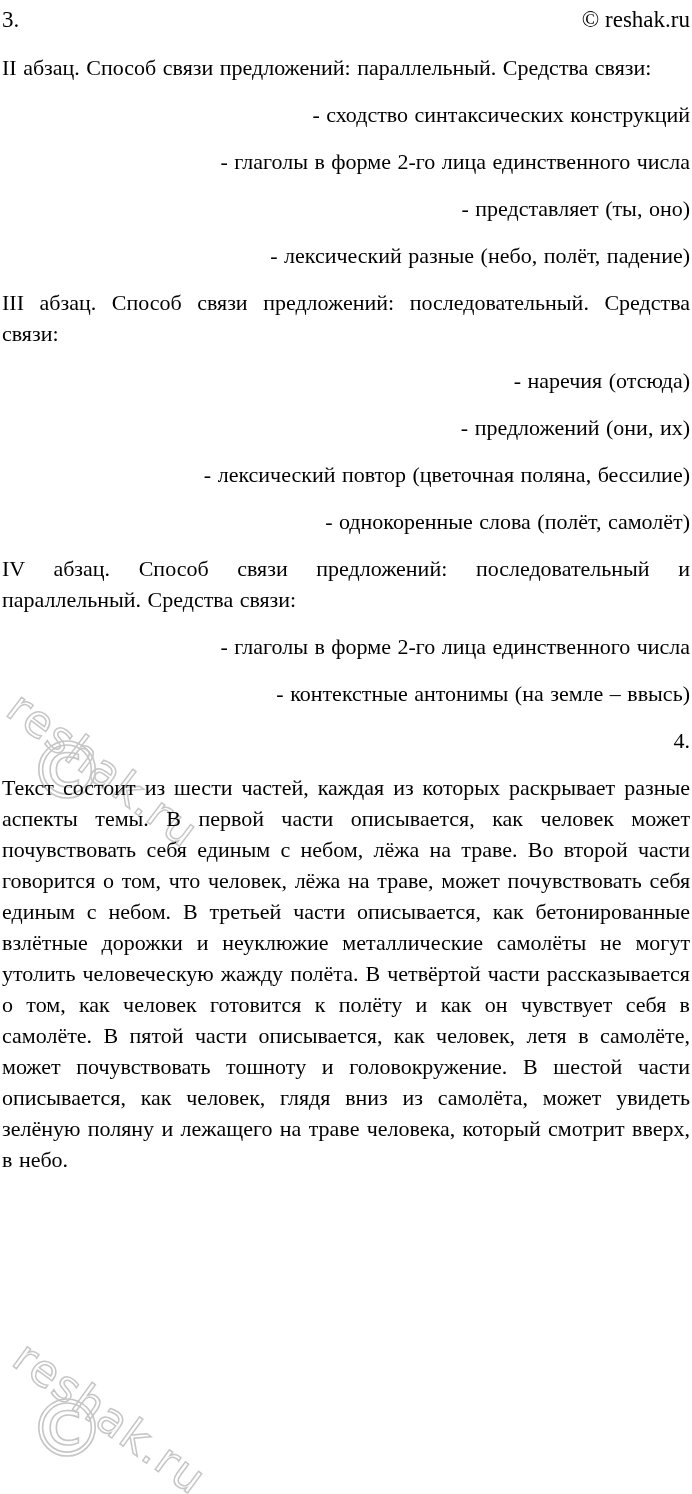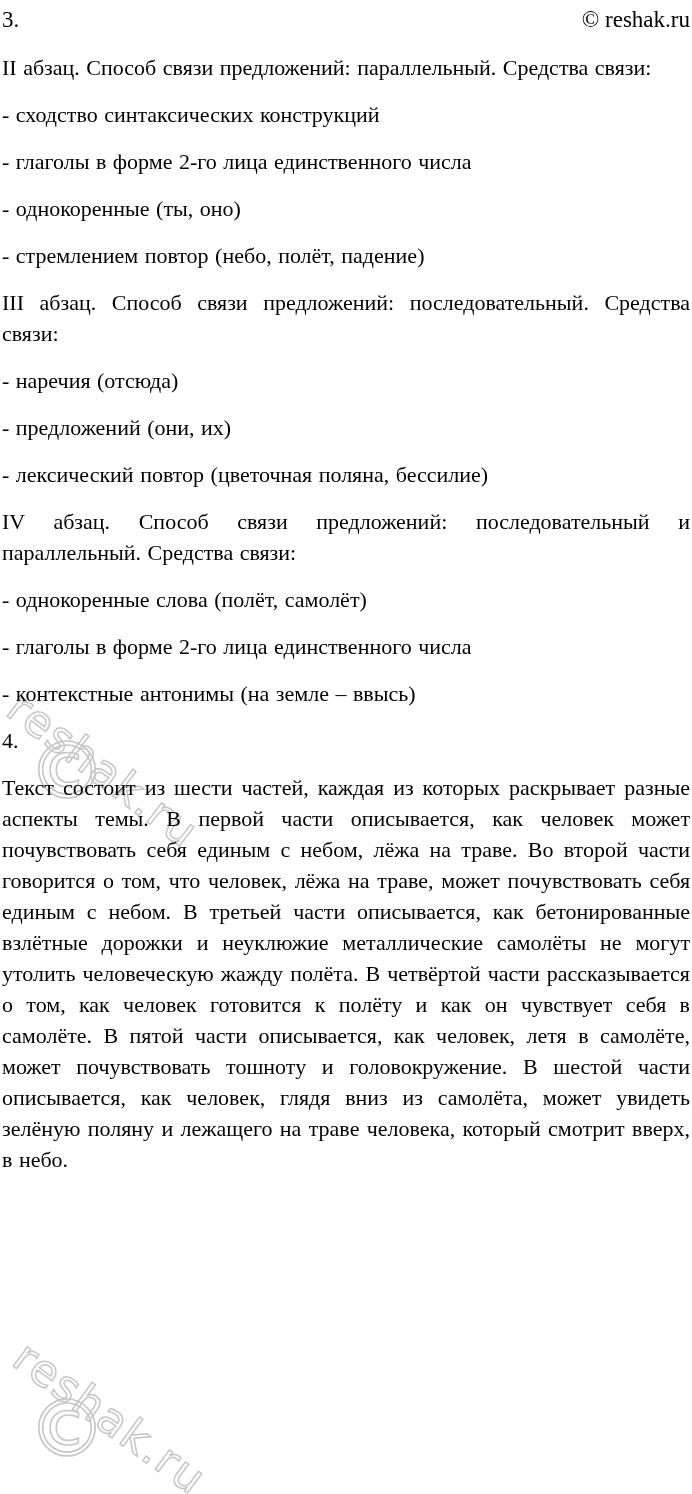--- a/index.html
+++ b/index.html
@@ -34,21 +34,21 @@
   }
   .doc-body p {
     margin: 0 0 16px 0;
     font-size: 22px;
     line-height: 31px;
     text-align: justify;
     word-spacing: 1px;
   }
   .doc-body p.task-number,
   .doc-body p.list-item {
-    text-align: left;
+    text-align: right;
   }
   .watermark {
     position: absolute;
     z-index: 1;
     pointer-events: none;
   }
   .wm-1 { left: -6px; top: 686px; }
   .wm-2 { left: -2px; top: 1338px; }
 </style>
 </head>
@@ -76,27 +76,27 @@
 
   <div class="doc-header">
     <span>3.</span>
     <span>© reshak.ru</span>
   </div>
 
   <div class="doc-body" id="doc-body">
       <p class="block paragraph">II абзац. Способ связи предложений: параллельный. Средства связи:</p>
       <p class="block list-item">- сходство синтаксических конструкций</p>
       <p class="block list-item">- глаголы в форме 2-го лица единственного числа</p>
-      <p class="block list-item">- однокоренные (ты, оно)</p>
-      <p class="block list-item">- стремлением повтор (небо, полёт, падение)</p>
+      <p class="block list-item">- представляет (ты, оно)</p>
+      <p class="block list-item">- лексический разные (небо, полёт, падение)</p>
       <p class="block paragraph">III абзац. Способ связи предложений: последовательный. Средства связи:</p>
       <p class="block list-item">- наречия (отсюда)</p>
       <p class="block list-item">- предложений (они, их)</p>
       <p class="block list-item">- лексический повтор (цветочная поляна, бессилие)</p>
+      <p class="block list-item">- однокоренные слова (полёт, самолёт)</p>
       <p class="block paragraph">IV абзац. Способ связи предложений: последовательный и параллельный. Средства связи:</p>
-      <p class="block list-item">- однокоренные слова (полёт, самолёт)</p>
       <p class="block list-item">- глаголы в форме 2-го лица единственного числа</p>
       <p class="block list-item">- контекстные антонимы (на земле – ввысь)</p>
       <p class="block task-number">4.</p>
       <p class="block paragraph">Текст состоит из шести частей, каждая из которых раскрывает разные аспекты темы. В первой части описывается, как человек может почувствовать себя единым с небом, лёжа на траве. Во второй части говорится о том, что человек, лёжа на траве, может почувствовать себя единым с небом. В третьей части описывается, как бетонированные взлётные дорожки и неуклюжие металлические самолёты не могут утолить человеческую жажду полёта. В четвёртой части рассказывается о том, как человек готовится к полёту и как он чувствует себя в самолёте. В пятой части описывается, как человек, летя в самолёте, может почувствовать тошноту и головокружение. В шестой части описывается, как человек, глядя вниз из самолёта, может увидеть зелёную поляну и лежащего на траве человека, который смотрит вверх, в небо.</p>
     </div>
 
 </div>
 
 </body></html>

